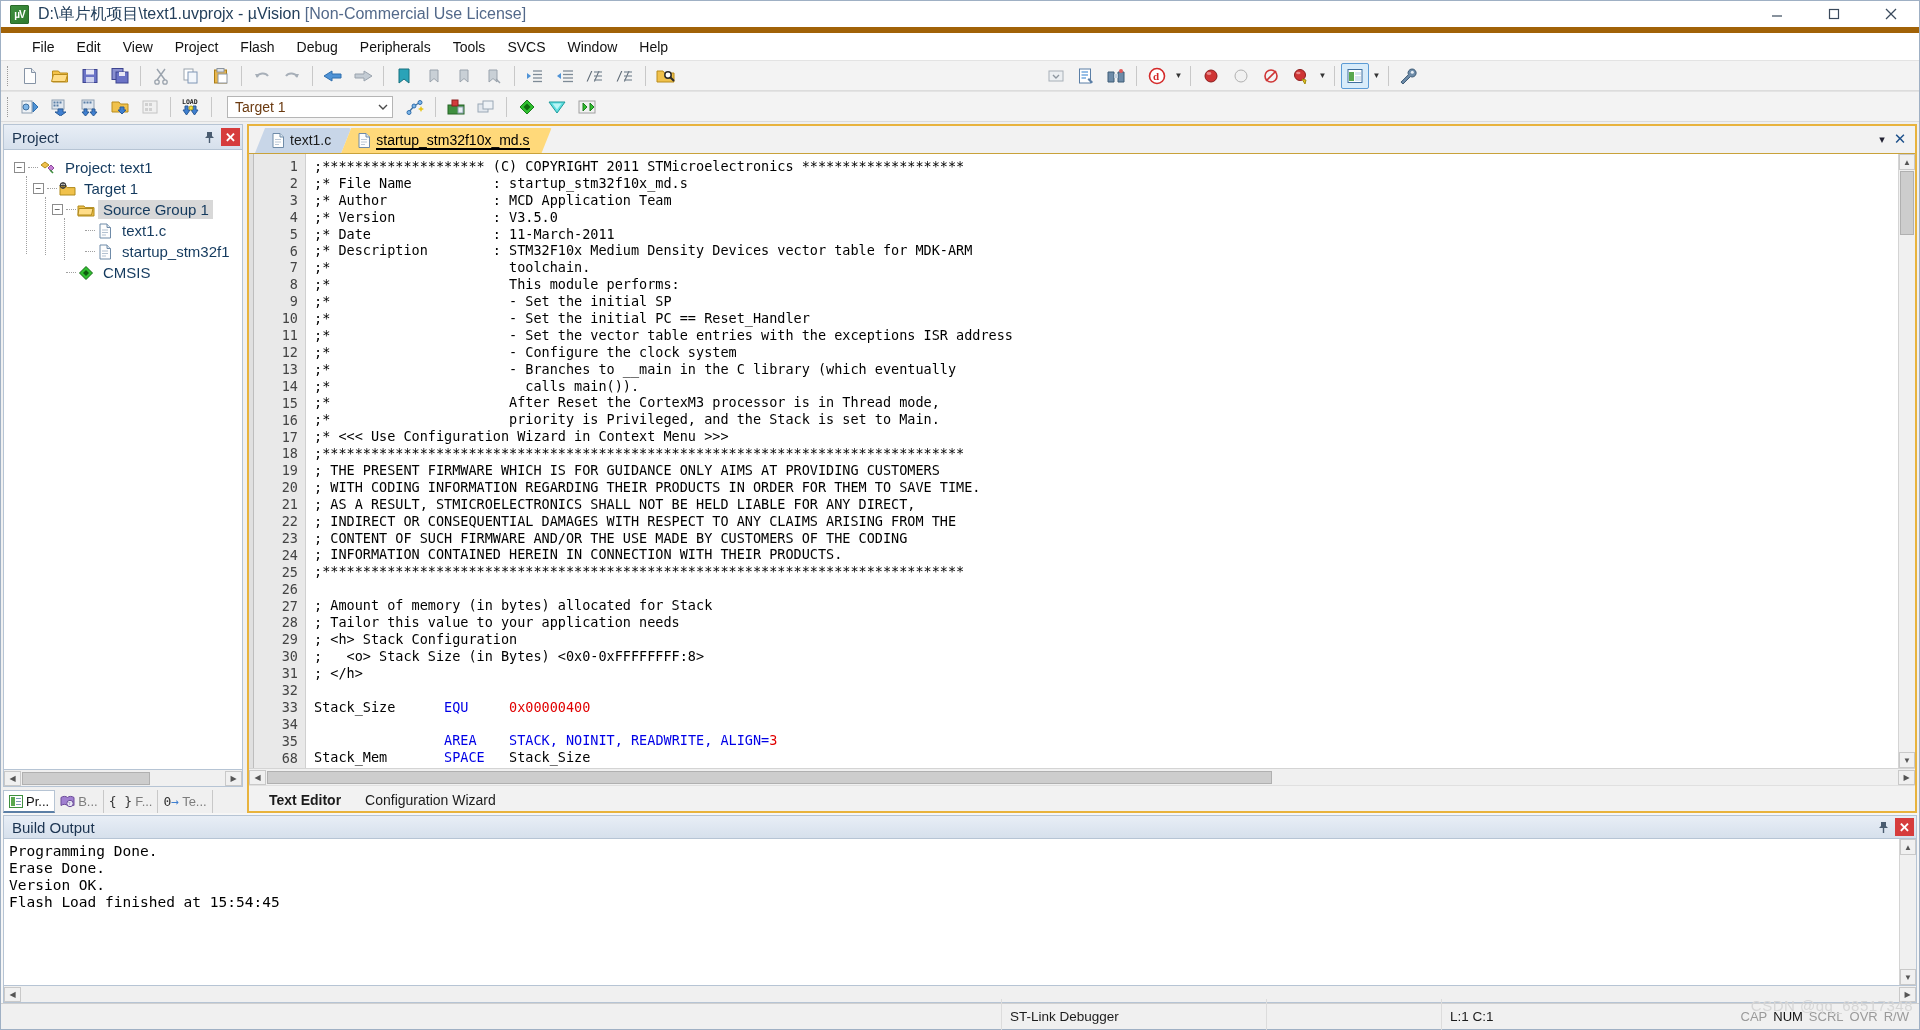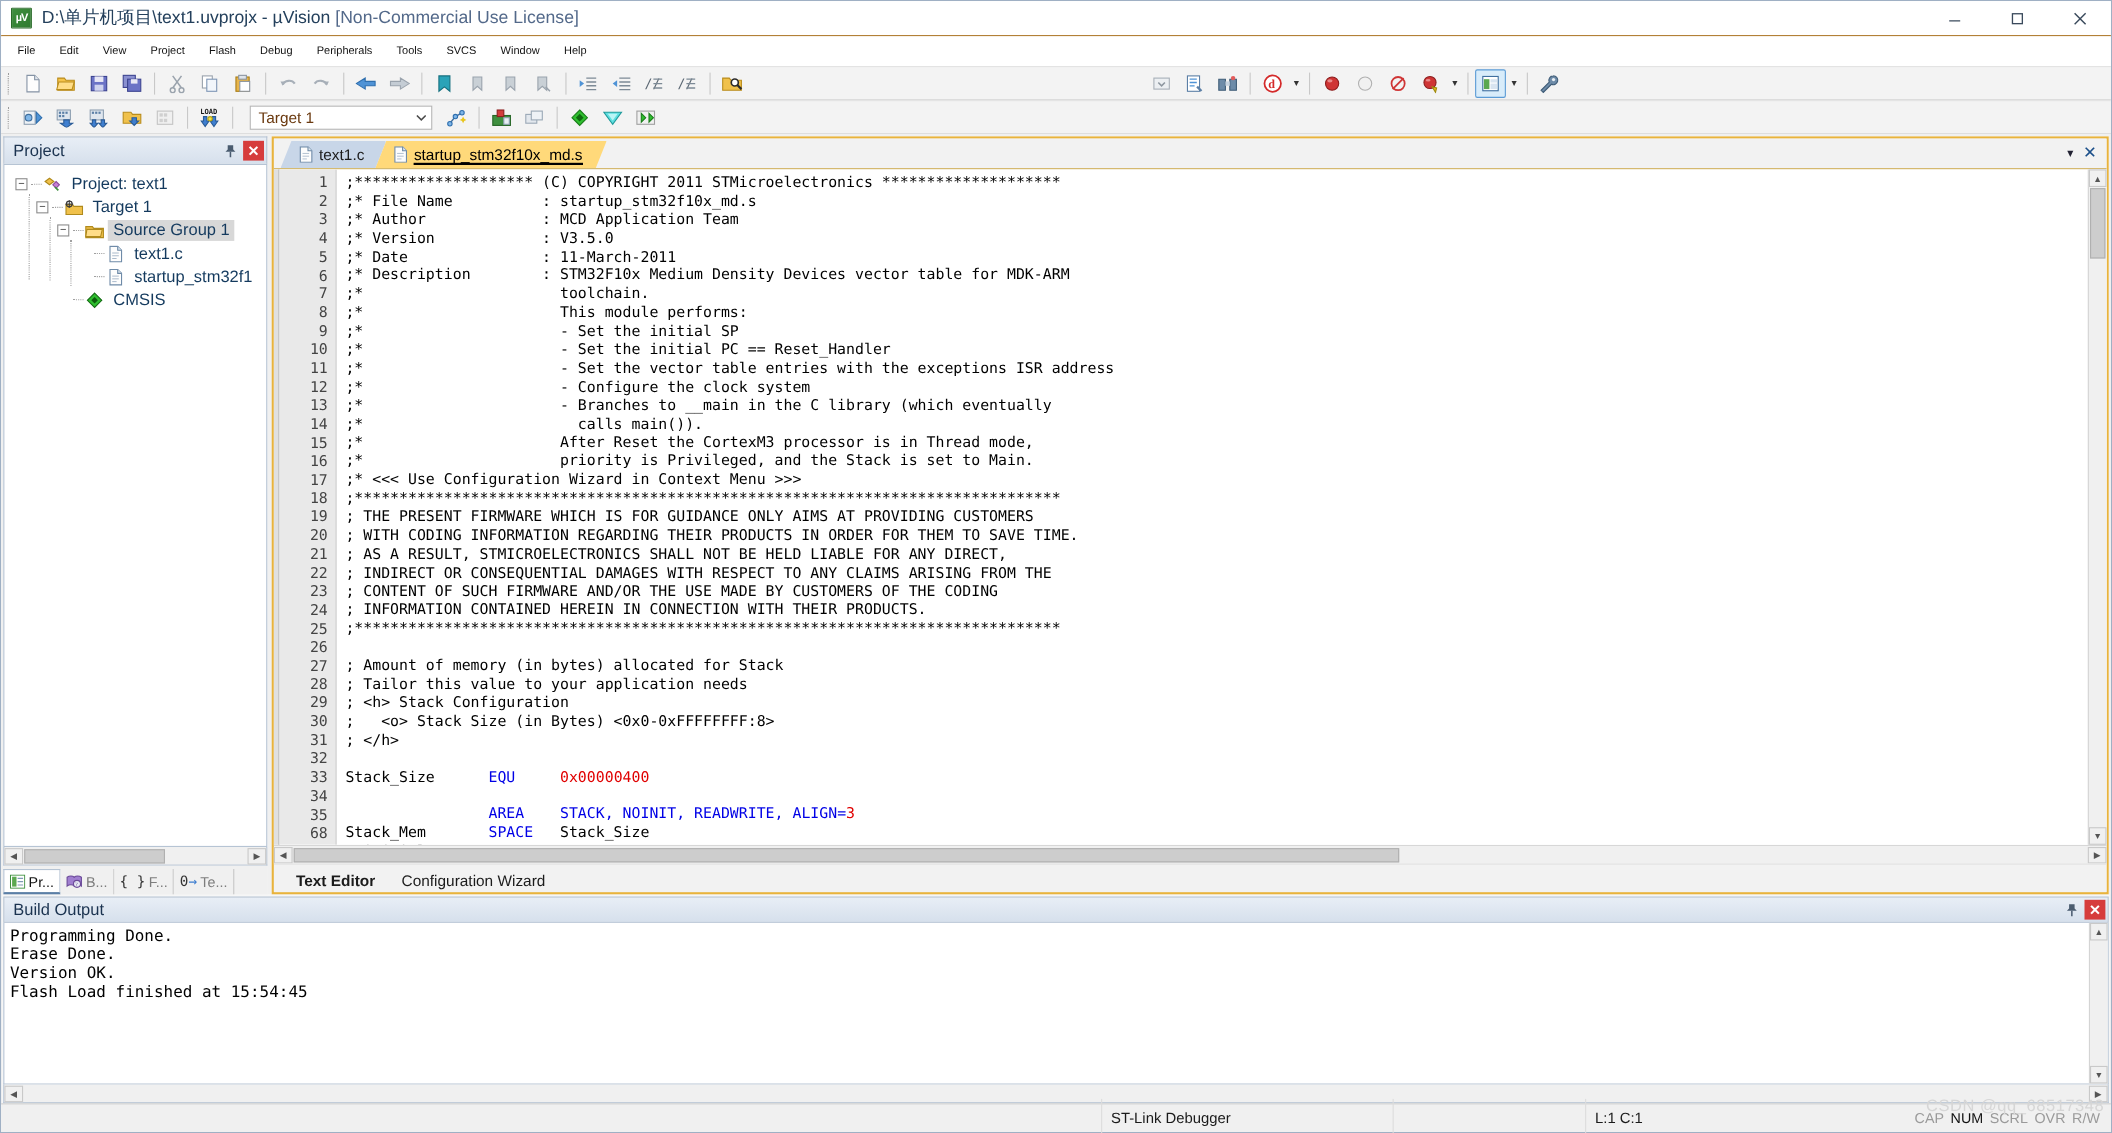--- a/index.html
+++ b/index.html
@@ -22,21 +22,21 @@
   }
 
   
   .titlebar {
     height: 32px;
     background: #ffffff;
     display: flex;
     align-items: center;
     padding: 0 0 0 9px;
     flex: none;
-    border-bottom: 1px solid #a16207;
+    border-bottom: 6px solid #a16207;
   }
   .app-icon {
     width: 19px; height: 19px;
     background: linear-gradient(135deg,#3f8f3f 0%, #2f7a2f 100%);
     border: 1px solid #2a6b2a;
     border-radius: 1px;
     color: #fff;
     font-size: 10px;
     font-weight: bold;
     display: flex; align-items: center; justify-content: center;
@@ -62,23 +62,23 @@
   }
   .win-btn.close { font-size: 20px; }
   .win-btn svg { display: block; }
 
   
   .menubar {
     height: 27px;
     background: #ffffff;
     display: flex;
     align-items: center;
-    padding-left: 4px;
-    flex: none;
-    font-size: 10px;
+    padding-left: 20px;
+    flex: none;
+    font-size: 14px;
   }
   .menu-item {
     padding: 3px 11px;
     color: #111;
     white-space: nowrap;
   }
 
   
   .toolbar {
     height: 31px;

